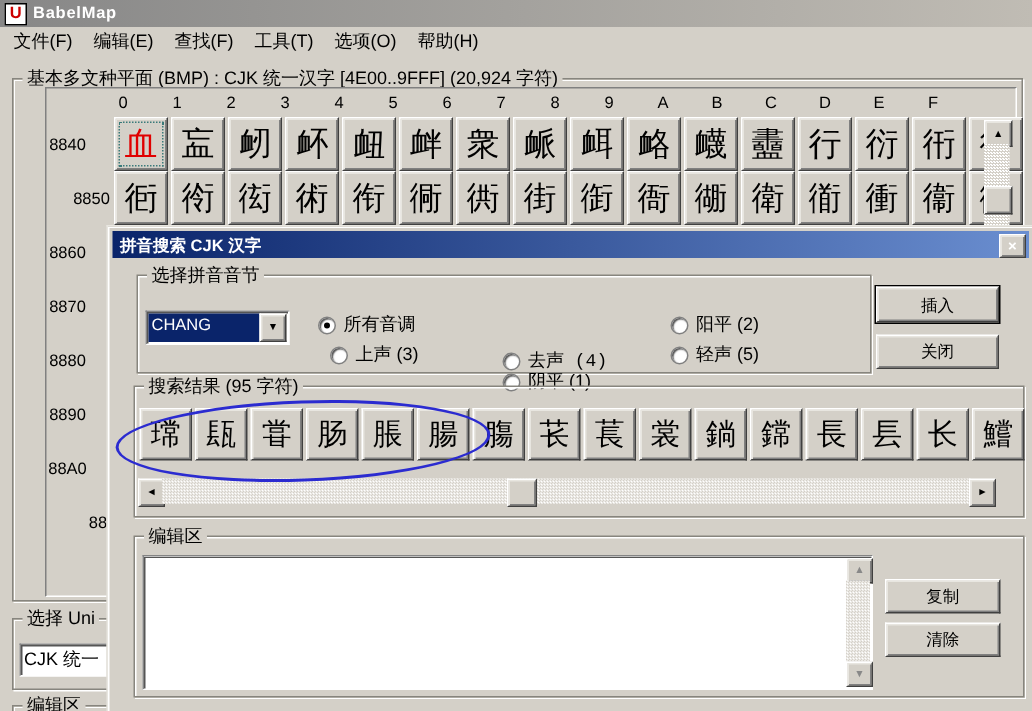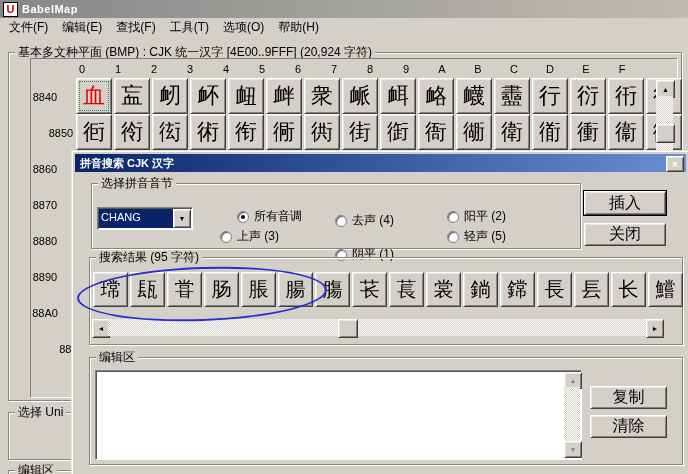--- a/index.html
+++ b/index.html
@@ -8,21 +8,21 @@
   
   .raised{background:#d4d0c8;border:1px solid;border-color:#ffffff #404040 #404040 #ffffff;
           box-shadow:inset 1px 1px 0 #e8e6e0, inset -1px -1px 0 #808080;}
   .sunken{background:#fff;border:1px solid;border-color:#848484 #ffffff #ffffff #848484;
           box-shadow:inset 1px 1px 0 #555;}
   .group{position:absolute;border:1px solid #87857e;box-shadow:inset 1px 1px 0 #fff,1px 1px 0 #fff;}
   .group-label{position:absolute;top:-8px;left:6px;background:#d4d0c8;padding:0 3px;
                font-size:12px;line-height:14px;white-space:nowrap;}
   .dither{background-image:conic-gradient(#ffffff 25%,#d4d0c8 0 50%,#ffffff 0 75%,#d4d0c8 0);
           background-size:2px 2px;}
-  .btn{position:absolute;display:flex;align-items:center;justify-content:center;font-size:16px;cursor:default;}
+  .btn{position:absolute;display:flex;align-items:center;justify-content:center;font-size:11px;cursor:default;}
   .sb-arrow{display:flex;align-items:center;justify-content:center;font-size:7px;line-height:1;}
   
   .titlebar{position:absolute;left:0;top:0;width:688px;height:18px;
             background:linear-gradient(to right,#878787,#c0bcb4);display:flex;align-items:center;}
   .app-icon{width:13px;height:13px;margin-left:3px;background:#fff;border:1px solid #000;
             color:#cc0000;font-weight:bold;font-size:11px;line-height:12px;text-align:center;}
   .title-text{color:#fff;font-weight:bold;font-size:11px;margin-left:4px;letter-spacing:.5px;}
   .menubar{position:absolute;left:0;top:18px;width:688px;height:18px;display:flex;align-items:center;padding-left:2px;font-size:12px;}
   .menu-item{padding:1px 7px;}
   .colheads{position:absolute;left:64px;top:63px;display:flex;}
@@ -148,53 +148,56 @@
 
   <div class="raised btn sb-arrow" style="left:656px;top:80px;width:17px;height:16px;">
       <span>▲</span>
     </div>
   <div class="dither" style="position:absolute;left:656px;top:96px;width:17px;height:70px;"></div>
   <div class="raised" style="position:absolute;left:656px;top:124px;width:17px;height:17px;"></div>
 
   <div class="group" style="left:8px;top:412px;width:70px;height:46px;">
     <span class="group-label">选择 Uni</span>
   </div>
+  <div class="sunken" style="position:absolute;left:13px;top:429px;width:62px;height:20px;overflow:hidden;">
+    <span style="font-size:12px;line-height:18px;padding-left:2px;white-space:nowrap;display:block;">CJK 统一</span>
+  </div>
   <div class="group" style="left:8px;top:470px;width:70px;height:10px;">
     <span class="group-label">编辑区</span>
   </div>
 
   <div class="dialog">
     <div class="dlg-title">
       <span>拼音搜索 CJK 汉字</span>
       <div class="raised btn x-btn">×</div>
     </div>
 
     <div class="group" style="left:19px;top:32px;width:488px;height:64px;">
       <span class="group-label">选择拼音音节</span>
       <div class="combo sunken" style="left:5px;top:23px;width:92px;height:19px;">
         <div class="combo-sel">CHANG</div>
         <div class="raised btn combo-btn sb-arrow" style="position:relative;">▼</div>
       </div>
-      <div class="radio on" style="left:145px;top:24px;">
+      <div class="radio on" style="left:120px;top:24px;">
           <span class="ring"></span>
           <span>所有音调</span>
         </div>
       <div class="radio" style="left:243px;top:24px;margin-top:38px;">
           <span class="ring"></span>
           <span>阴平 (1)</span>
         </div>
       <div class="radio" style="left:355px;top:24px;text-align:right;">
           <span class="ring"></span>
           <span>阳平 (2)</span>
         </div>
       <div class="radio" style="left:128px;top:44px;">
           <span class="ring"></span>
           <span>上声 (3)</span>
         </div>
-      <div class="radio" style="left:243px;top:28px;">
+      <div class="radio" style="left:243px;top:48px;font-family:Liberation Mono, monospace;">
           <span class="ring"></span>
           <span>去声 (4)</span>
         </div>
       <div class="radio" style="left:355px;top:44px;">
           <span class="ring"></span>
           <span>轻声 (5)</span>
         </div>
     </div>
 
     <div class="raised btn" style="left:512px;top:40px;width:80px;height:22px;box-shadow:inset 1px 1px 0 #e8e6e0, inset -1px -1px 0 #808080,0 0 0 1px #000;">插入</div>

